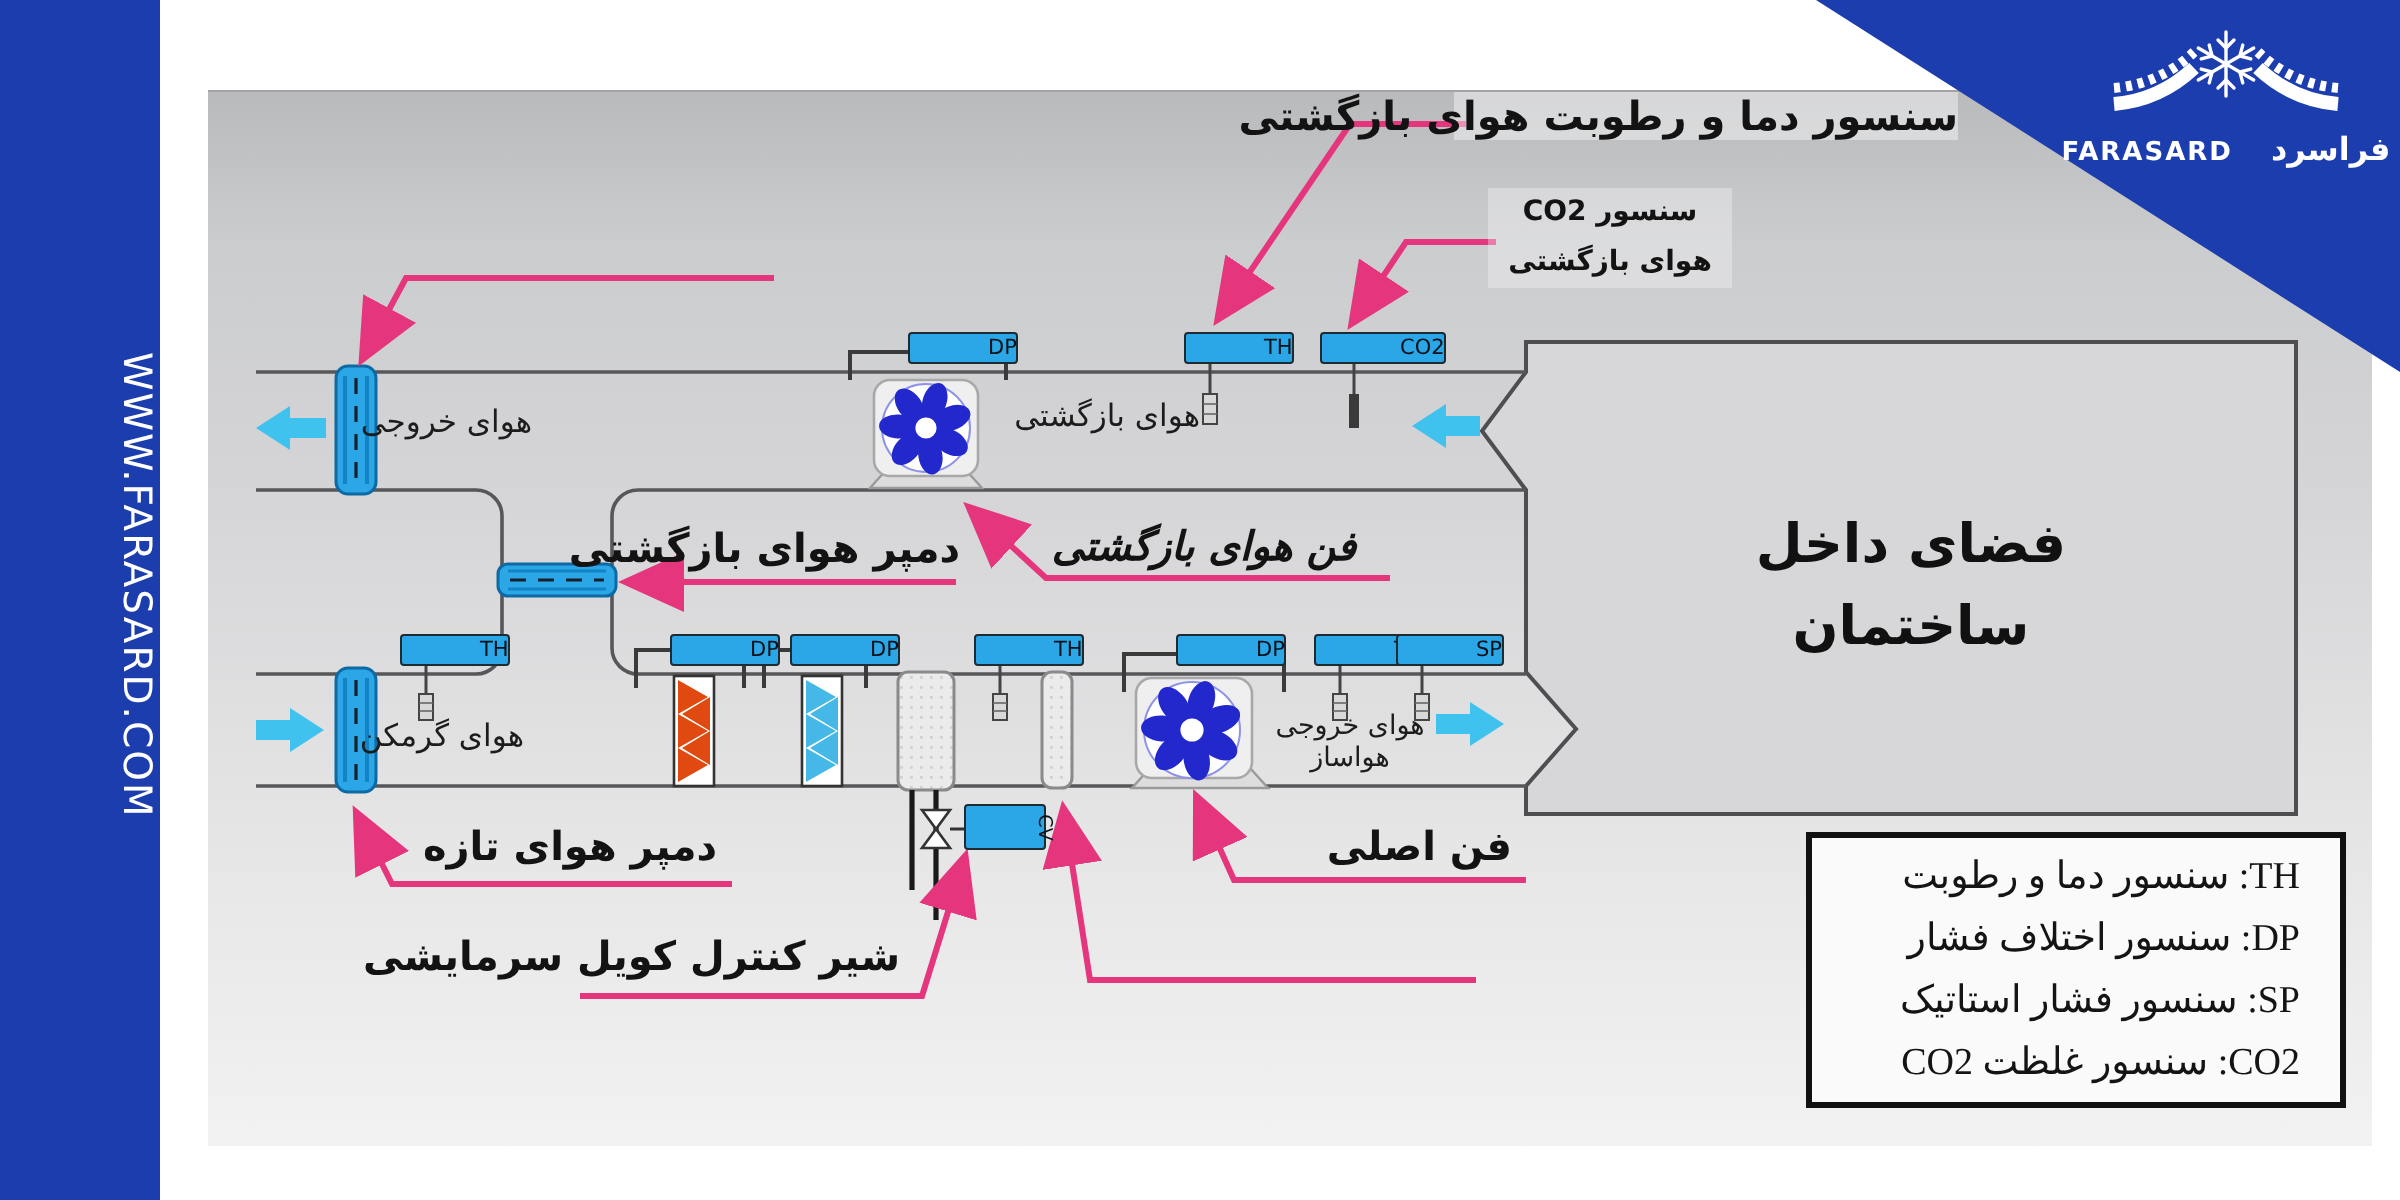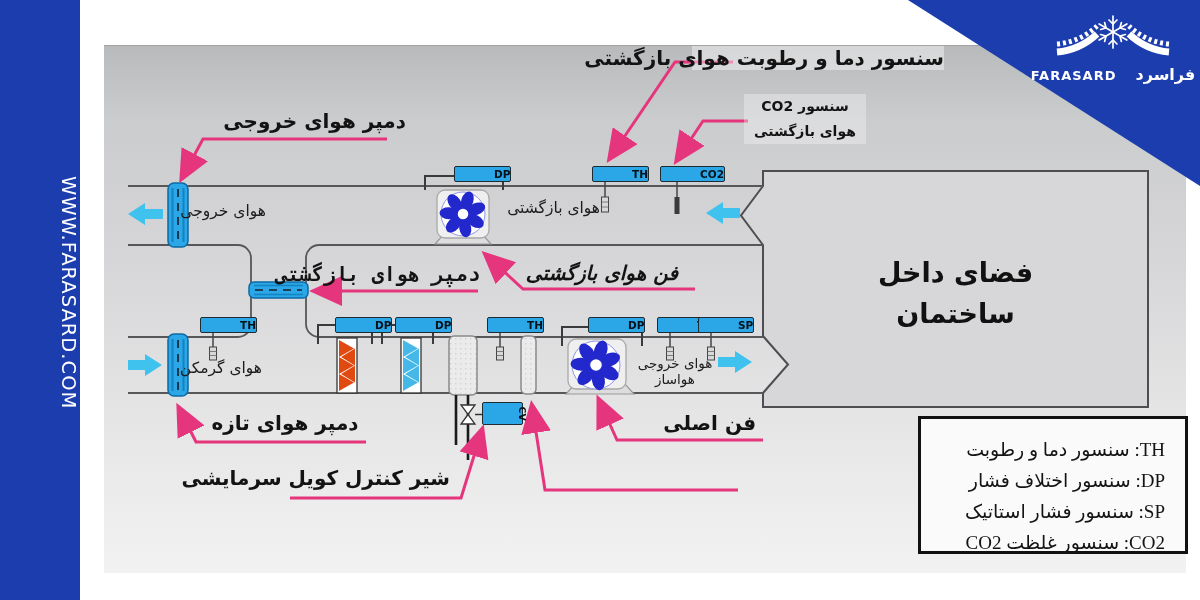--- a/index.html
+++ b/index.html
@@ -26,53 +26,53 @@
 
   
   .stage{position:absolute;left:104px;top:45px;width:1082px;height:527px;
     background:linear-gradient(180deg,#b9babc 0%,#cbccce 14%,#d6d6d8 40%,#e6e6e7 72%,#f2f2f2 100%);
     border-top:1px solid #a3a3a5;}
   .stage svg{position:absolute;left:0;top:0;}
 
   
   .chip{position:absolute;height:16px;min-width:26px;background:var(--sensor_blue);
     border:1.5px solid #1d2b33;border-radius:2px;display:flex;align-items:center;justify-content:center;
-    font-weight:bold;font-size:10.5px;color:#06121a;box-sizing:border-box;line-height:1;padding-left:39px;}
+    font-weight:normal;font-size:10.5px;color:#06121a;box-sizing:border-box;line-height:1;padding-left:39px;}
   .chip.co2{min-width:34px;}
   .chip.cv{left:378px;top:356px;width:15px;height:23px;min-width:15px;}
   .chip.cv span{transform:rotate(90deg);font-size:9.5px;display:block;}
 
   
   .lbl{position:absolute;color:#131313;font-size:20px;font-weight:600;text-align:center;
     direction:rtl;white-space:nowrap;}
   .l-exhaust-damper{left:146px;top:63px;width:156px;}
-  .l-th-return{left:588px;top:0px;width:252px;background:rgba(250,250,250,.45);}
+  .l-th-return{left:623px;top:0px;width:252px;background:rgba(250,250,250,.45);}
   .l-co2{left:640px;top:48px;width:122px;line-height:25px;font-size:14px;background:rgba(250,250,250,.35);}
-  .l-return-damper{left:234px;top:216px;width:142px;font-family:Liberation Mono, monospace;}
+  .l-return-damper{left:234px;top:216px;width:142px;}
   .l-return-fan{left:428px;top:215px;width:146px;font-style:italic;}
   .l-fresh-damper{left:106px;top:365px;width:150px;}
   .l-cooling-valve{left:150px;top:420px;width:196px;}
   .l-electric-heater{left:464px;top:415px;width:154px;}
   .l-main-fan{left:576px;top:365px;width:76px;}
 
   
   .flow{position:absolute;color:#1c1c1c;font-size:15.5px;font-weight:500;text-align:center;
     direction:rtl;white-space:nowrap;}
   .f-exhaust{left:84px;top:156px;width:78px;}
   .f-return{left:408px;top:153px;width:88px;}
   .f-fresh{left:88px;top:313px;width:70px;}
   .f-supply{left:530px;top:309px;width:82px;font-size:13.5px;line-height:16px;}
 
   
   .building-label{position:absolute;left:679px;top:206px;width:345px;text-align:center;
     direction:rtl;color:#111;font-size:27px;font-weight:600;line-height:41px;}
 
   
   .legend{position:absolute;left:799px;top:370px;width:270px;height:138px;background:#fafafa;
-    border:3px solid #111;box-sizing:border-box;padding:15px 20px 0 8px;margin-left:15px;}
+    border:3px solid #111;box-sizing:border-box;padding:4px 20px 0 8px;}
   .legend-row{direction:rtl;text-align:right;font-size:19px;line-height:31px;color:#141414;
     font-family:"Liberation Serif","DejaVu Serif","DejaVu Sans",serif;white-space:nowrap;}
 </style>
 </head>
 <body>
 
 <div class="page">
 
   <div class="sidebar">
     <div class="sidebar-url">WWW.FARASARD.COM</div>
@@ -245,21 +245,20 @@
     <div class="chip" style="left:231px;top:271px">DP</div>
     <div class="chip" style="left:291px;top:271px">DP</div>
     <div class="chip" style="left:383px;top:271px">TH</div>
     <div class="chip" style="left:484px;top:271px">DP</div>
     <div class="chip" style="left:553px;top:271px">TH</div>
     <div class="chip" style="left:594px;top:271px">SP</div>
     <div class="chip cv">
         <span>CV</span>
       </div>
 
-    <div class="lbl l-exhaust-damper">دمپر هوای خروجی</div>
     <div class="lbl l-th-return">سنسور دما و رطوبت هوای بازگشتی</div>
     <div class="lbl l-co2">
       <div>سنسور CO2</div>
       <div>هوای بازگشتی</div>
     </div>
     <div class="lbl l-return-damper">دمپر هوای بازگشتی</div>
     <div class="lbl l-return-fan">فن هوای بازگشتی</div>
     <div class="lbl l-fresh-damper">دمپر هوای تازه</div>
     <div class="lbl l-cooling-valve">شیر کنترل کویل سرمایشی</div>
     <div class="lbl l-main-fan">فن اصلی</div>

